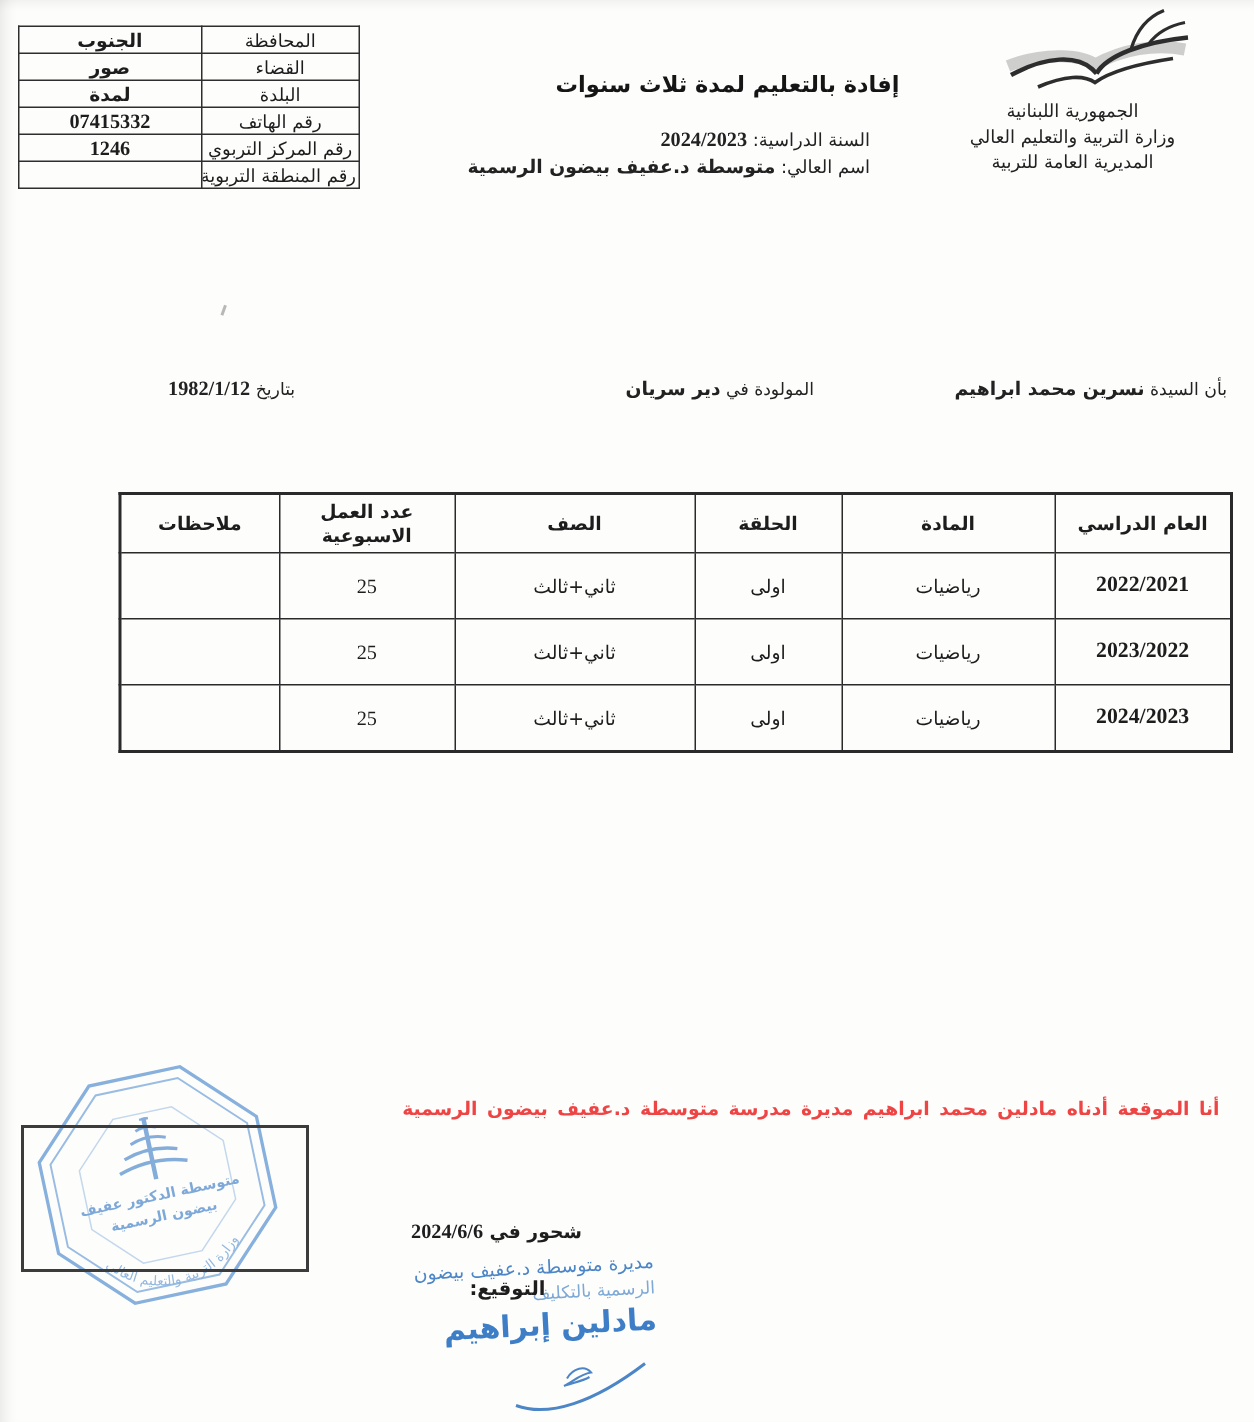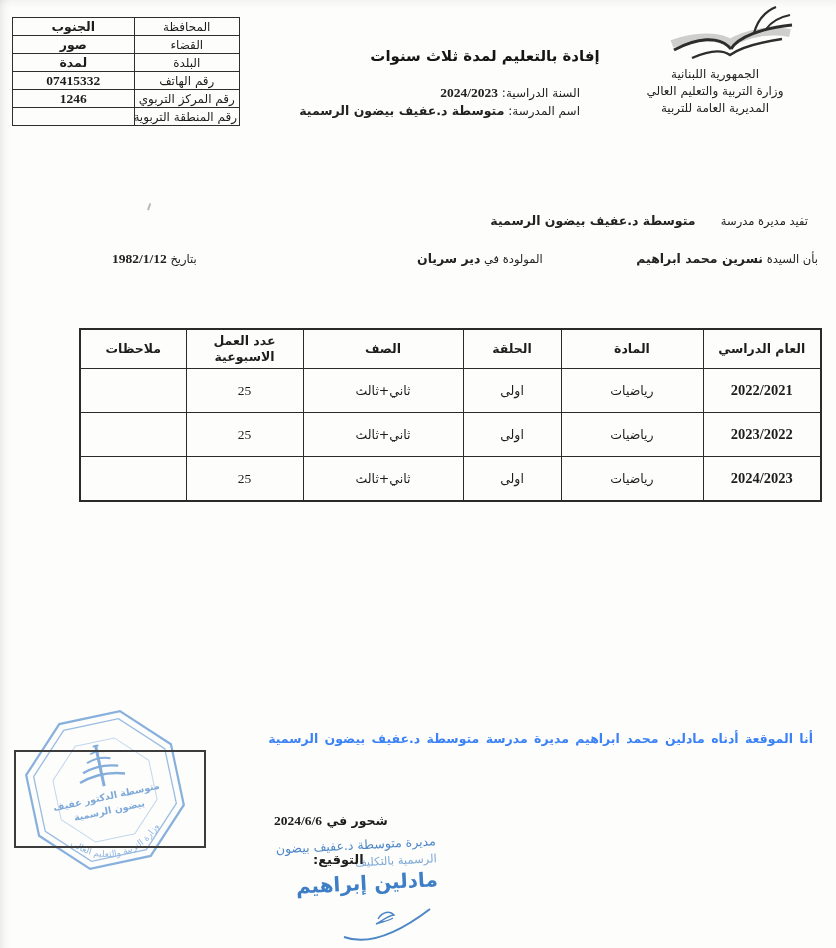--- a/index.html
+++ b/index.html
@@ -44,21 +44,21 @@
   }
   table.work th, table.work td {
     border:1.5px solid #2a2a2a; text-align:center; vertical-align:middle;
     padding:1px 4px; overflow:hidden;
   }
   table.work th { font-size:12.5px; font-weight:bold; height:36px; line-height:16px; }
   table.work td { font-size:12.5px; height:41px; }
   table.work td.year { font-family:"Liberation Serif", serif; font-weight:bold; font-size:14.5px; }
   table.work td.hours { font-family:"Liberation Serif", serif; font-size:13.5px; }
 
-  .footer-decl { font-size:12.5px; font-weight:bold; word-spacing:2px; color:#3b82f6; }
+  .footer-decl { font-size:12.5px; font-weight:bold; word-spacing:2px; color:#ef4444; }
   .footer-date { font-size:12.5px; font-weight:bold; }
   .sig-label { font-size:13px; font-weight:bold; z-index:5; }
 
   
   .stamp-wrap { z-index:2; opacity:.8; }
   .black-rect { border:2px solid #3c3c3c; width:188px; height:94px; z-index:3; }
   .handwriting { z-index:4; direction:rtl; text-align:right; width:185px; transform:rotate(-3deg); }
   .hw1 { font-size:12.5px; color:#4c86c6; letter-spacing:.5px; white-space:nowrap; }
   .hw2 { font-size:11.5px; color:#7ea9d6; letter-spacing:2px; margin-top:3px; white-space:nowrap; }
   .hw3 { font-size:20px; font-weight:bold; color:#3e7ec6; letter-spacing:2px; margin-top:2px; white-space:nowrap; }
@@ -118,32 +118,27 @@
   </div>
 
   <div class="cert-title abs rtl" style="left:340px; top:47px; width:290px;">إفادة بالتعليم لمدة ثلاث سنوات</div>
 
   <div class="cert-lines abs rtl" style="right:256px; top:84px;">
     <div class="nowrap">
       <span>السنة الدراسية:</span>
       <span class="serifnum" style="font-size:13.5px;">2024/2023</span>
     </div>
     <div class="nowrap">
-      <span>اسم المدرسة:</span>
+      <span>اسم العالي:</span>
       <span class="v">متوسطة د.عفيف بيضون الرسمية</span>
     </div>
   </div>
 
   <div class="speck abs" style="left:148px; top:204px;"></div>
 
-  <div class="stmt abs rtl nowrap" style="right:28px; top:213px;">
-    <span>تفيد مديرة مدرسة</span>
-    <span style="display:inline-block; width:18px;"></span>
-    <span class="b">متوسطة د.عفيف بيضون الرسمية</span>
-  </div>
 
   <div class="abs" style="left:0; top:251px; width:836px; height:20px;">
     <span class="stmt rtl nowrap abs" style="right:18px; top:0;">
       <span>بأن السيدة</span>
       <span class="b">نسرين محمد ابراهيم</span>
     </span>
     <span class="stmt rtl nowrap abs" style="left:417px; top:0;">
       <span>المولودة في</span>
       <span class="b">دير سريان</span>
     </span>

